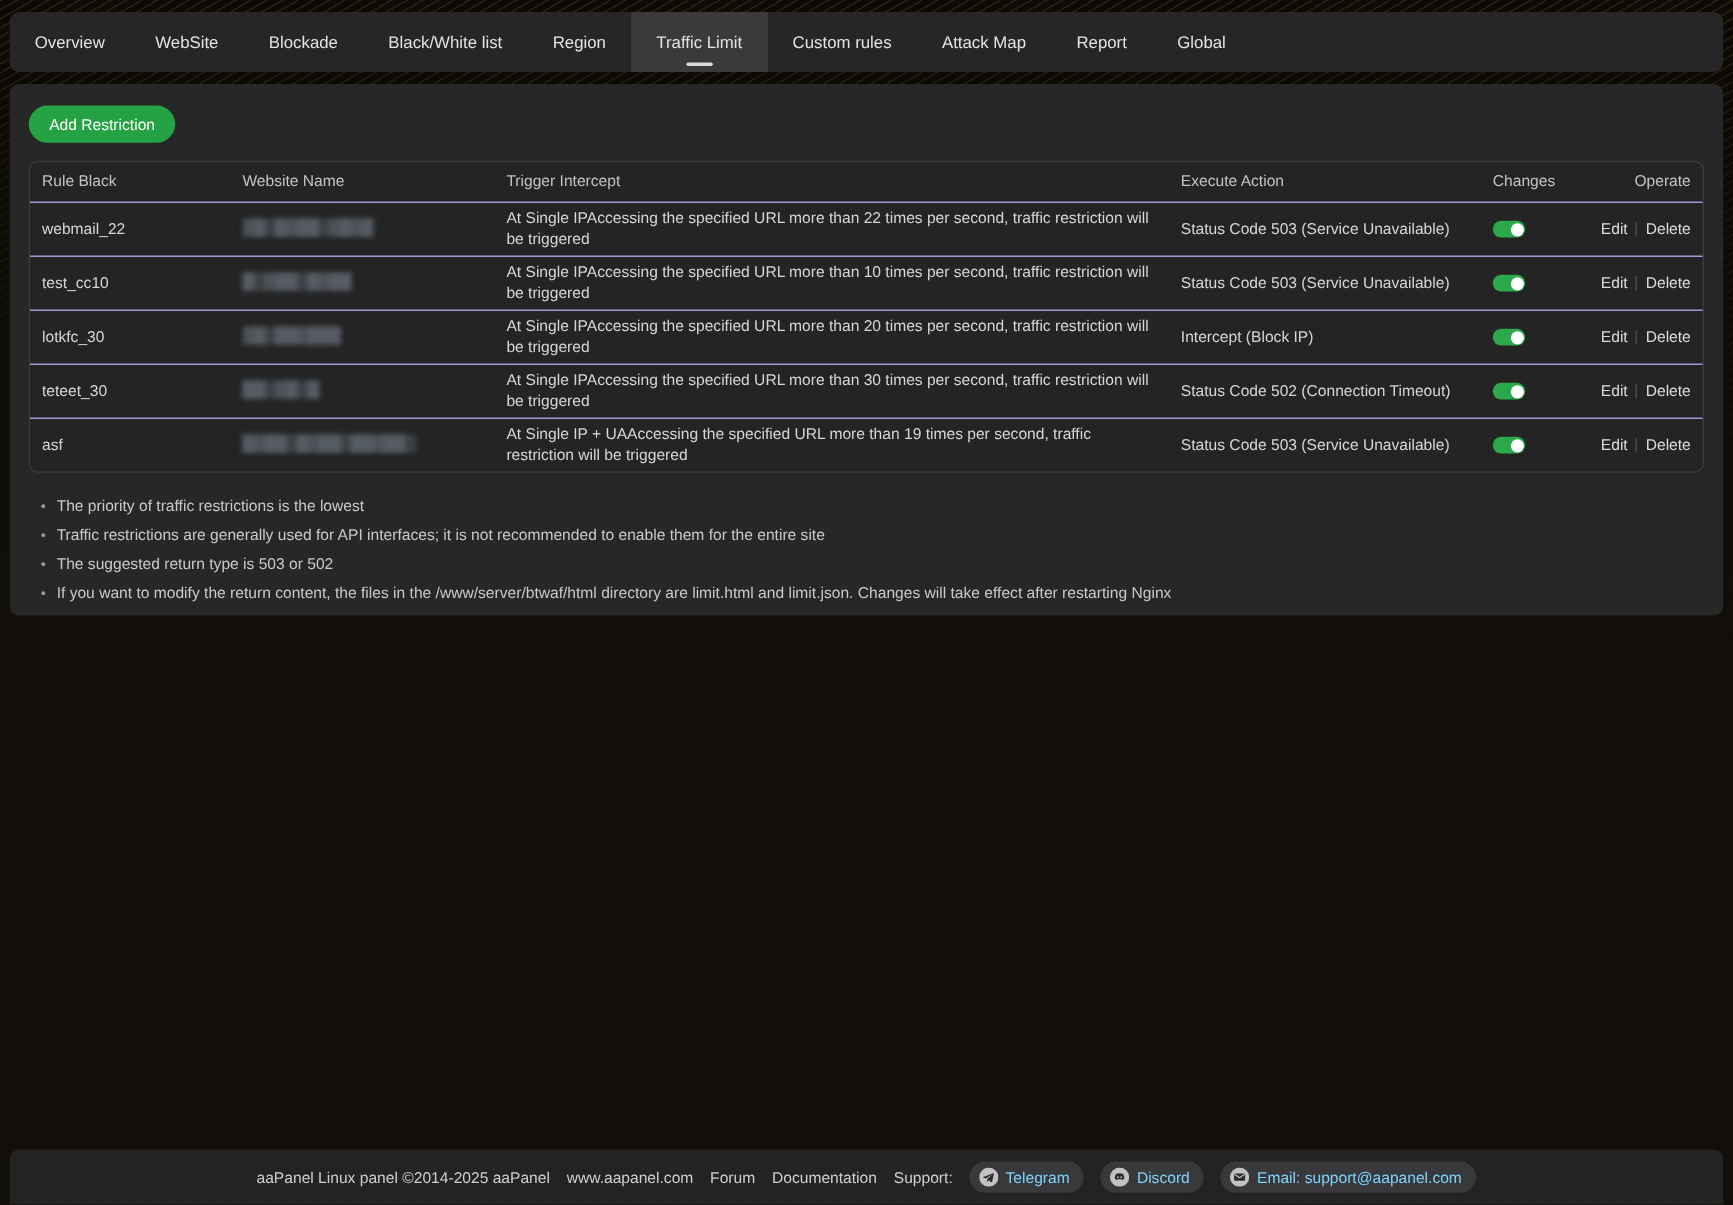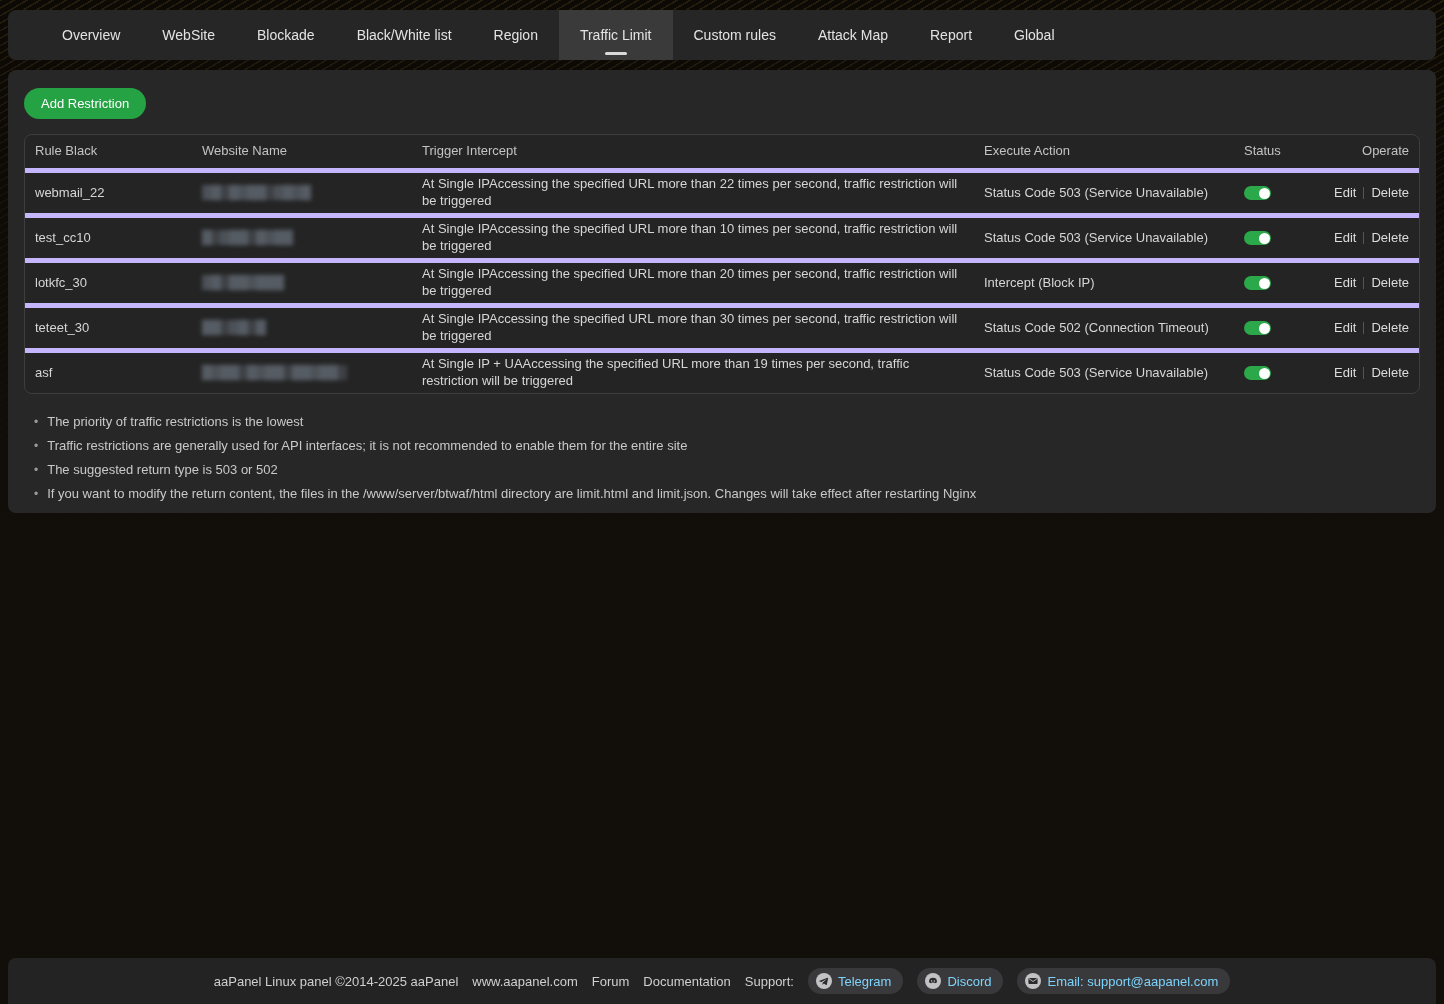--- a/index.html
+++ b/index.html
@@ -16,21 +16,20 @@
 
   
   .navbar {
     margin:10px 8px 0;
     height:50px;
     background:#262626;
     border-radius:8px;
     display:flex;
     align-items:stretch;
     overflow:hidden;
-    padding-left:33px;
   }
   .tab {
     display:flex; align-items:center;
     padding:0 21px;
     font-size:14px;
     color:#e3e3e3;
     position:relative;
     cursor:pointer;
     white-space:nowrap;
   }
@@ -67,21 +66,21 @@
     border:1px solid #3e3e3e;
     border-radius:8px;
     background:#242424;
     overflow:hidden;
   }
   .grid-row {
     display:grid;
     grid-template-columns:167px 220px 1fr 260px 87px 98px;
     align-items:center;
   }
-  .grid-row + .grid-row { border-top:5px solid #c4b5fd; }
+  .grid-row + .grid-row { border-top:1px solid #c4b5fd; }
   .grid-row.head { height:33px; }
   .grid-row.body-row { height:45px; }
   .cell { padding:0 10px; font-size:13px; color:#d6d6d6; line-height:1.3; }
   .head .cell { color:#c3c3c3; }
   .cell.trigger { padding-right:14px; }
   .cell.operate { text-align:right; white-space:nowrap; }
 
   .mask-text {
     display:inline-block;
     font-family:"DejaVu Sans",sans-serif;
@@ -176,21 +175,21 @@
 
   <button class="btn-add">Add Restriction</button>
 
   <div class="grid-table">
 
     <div class="grid-row head">
       <div class="cell">Rule Black</div>
       <div class="cell">Website Name</div>
       <div class="cell">Trigger Intercept</div>
       <div class="cell">Execute Action</div>
-      <div class="cell">Status</div>
+      <div class="cell">Changes</div>
       <div class="cell operate">Operate</div>
     </div>
 
     <div class="grid-row body-row">
       <div class="cell">webmail_22</div>
       <div class="cell"><span class="mask-text">▓█▒█▓██▒▓█▓█</span></div>
       <div class="cell trigger">At Single IPAccessing the specified URL more than 22 times per second, traffic restriction will be triggered</div>
       <div class="cell">Status Code 503 (Service Unavailable)</div>
       <div class="cell">
           <div class="toggle"></div>

